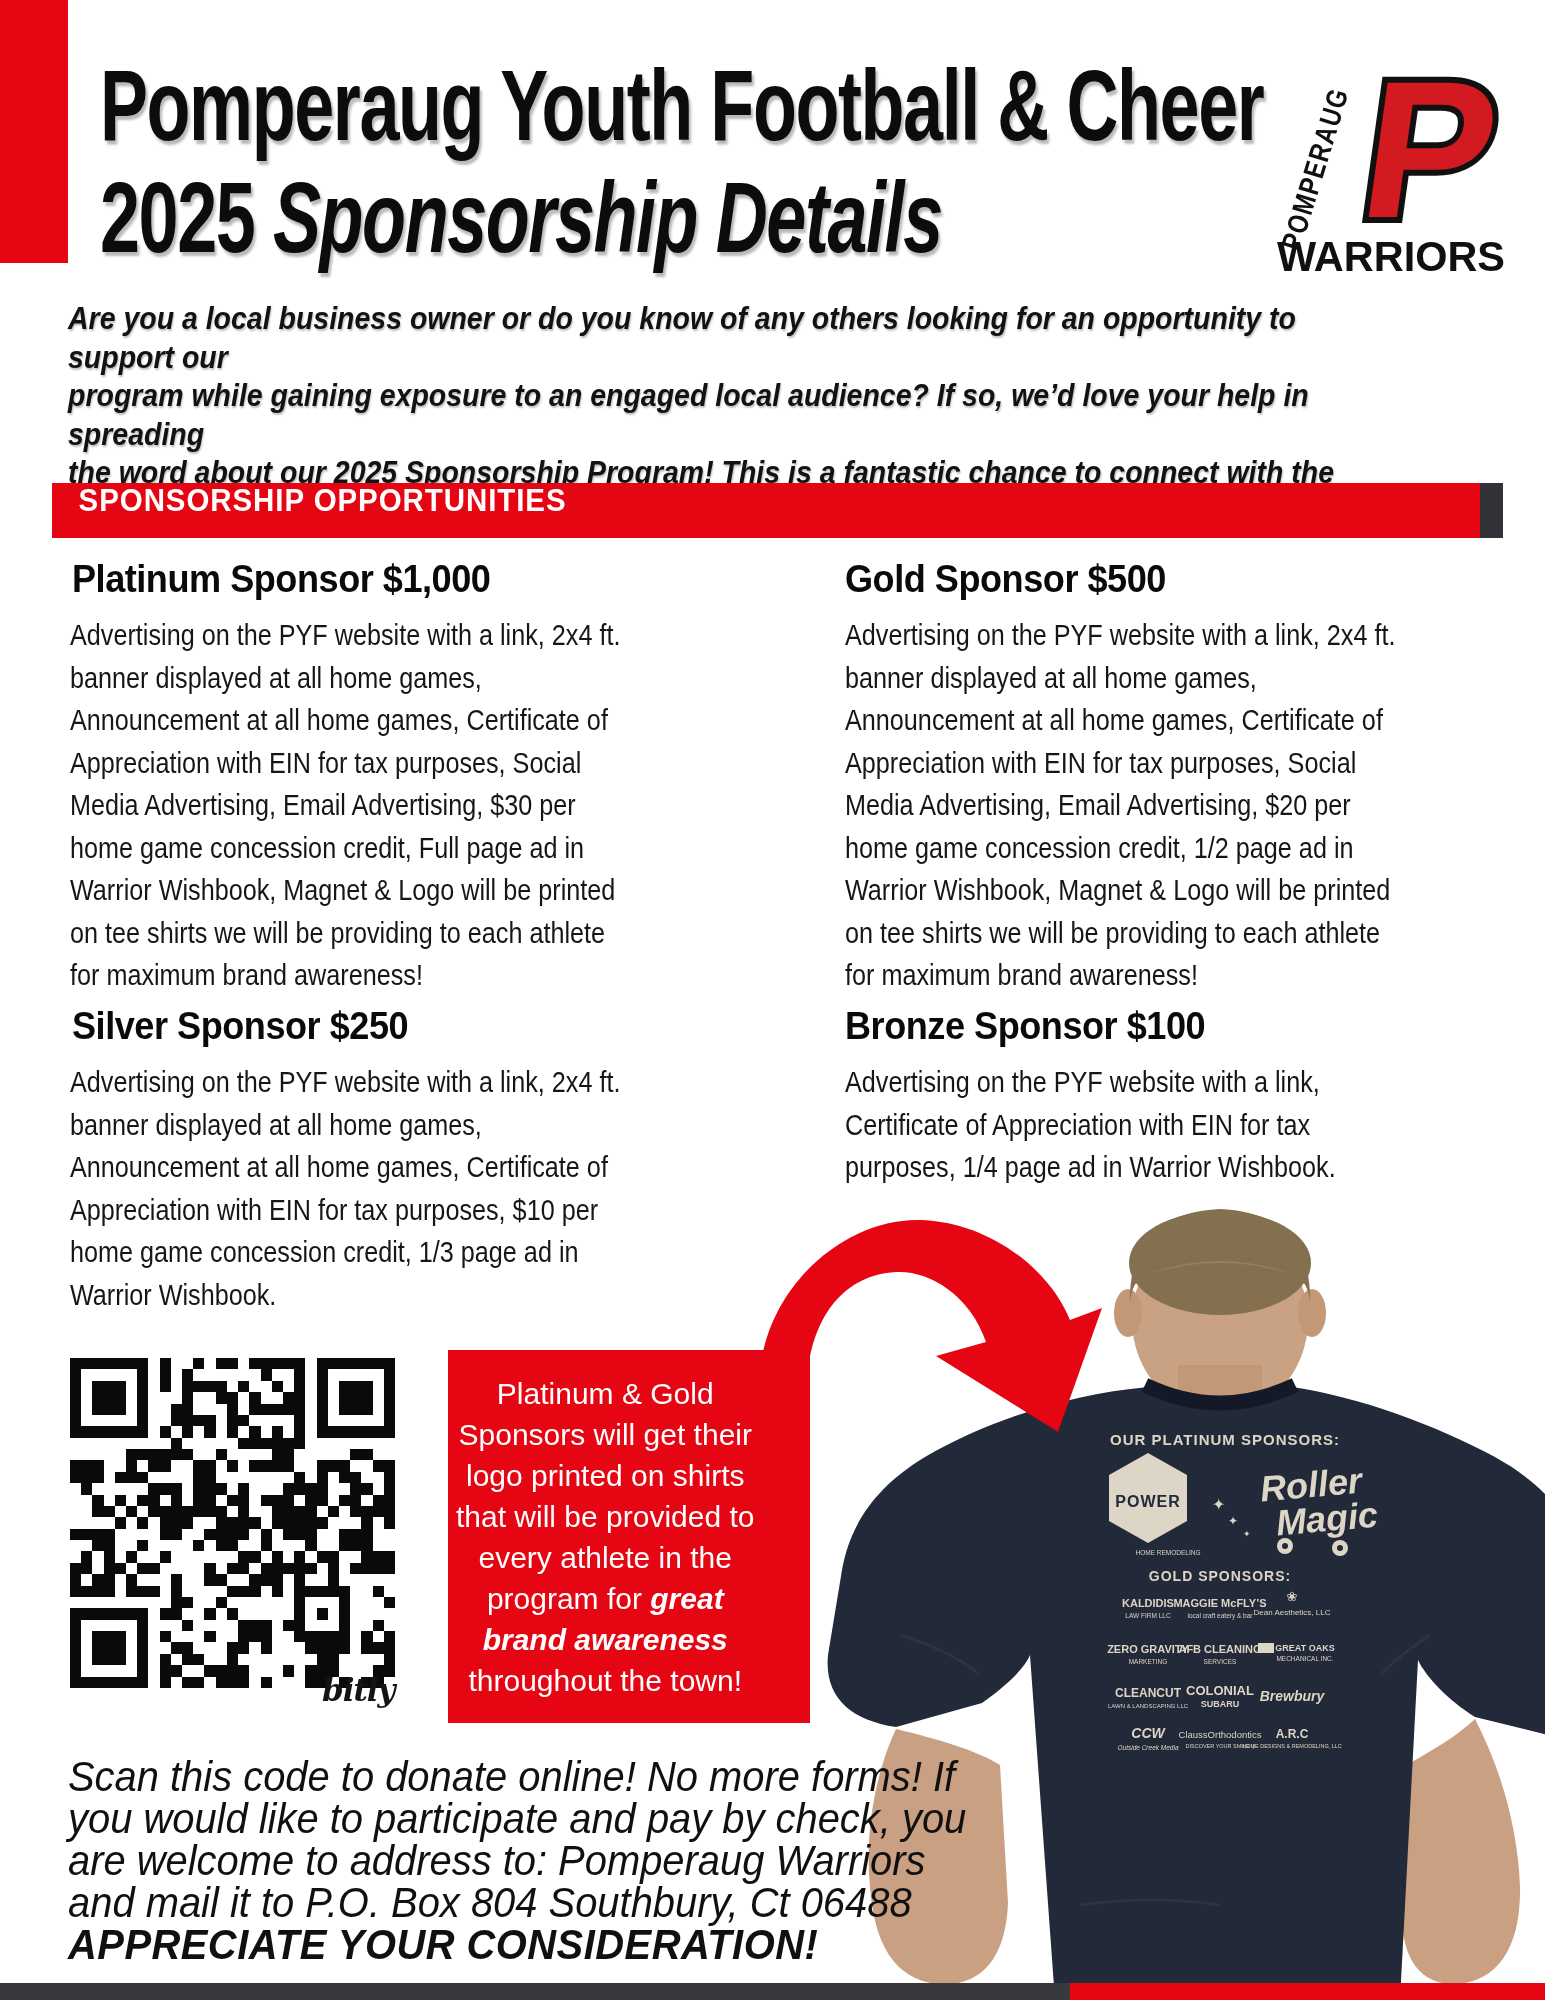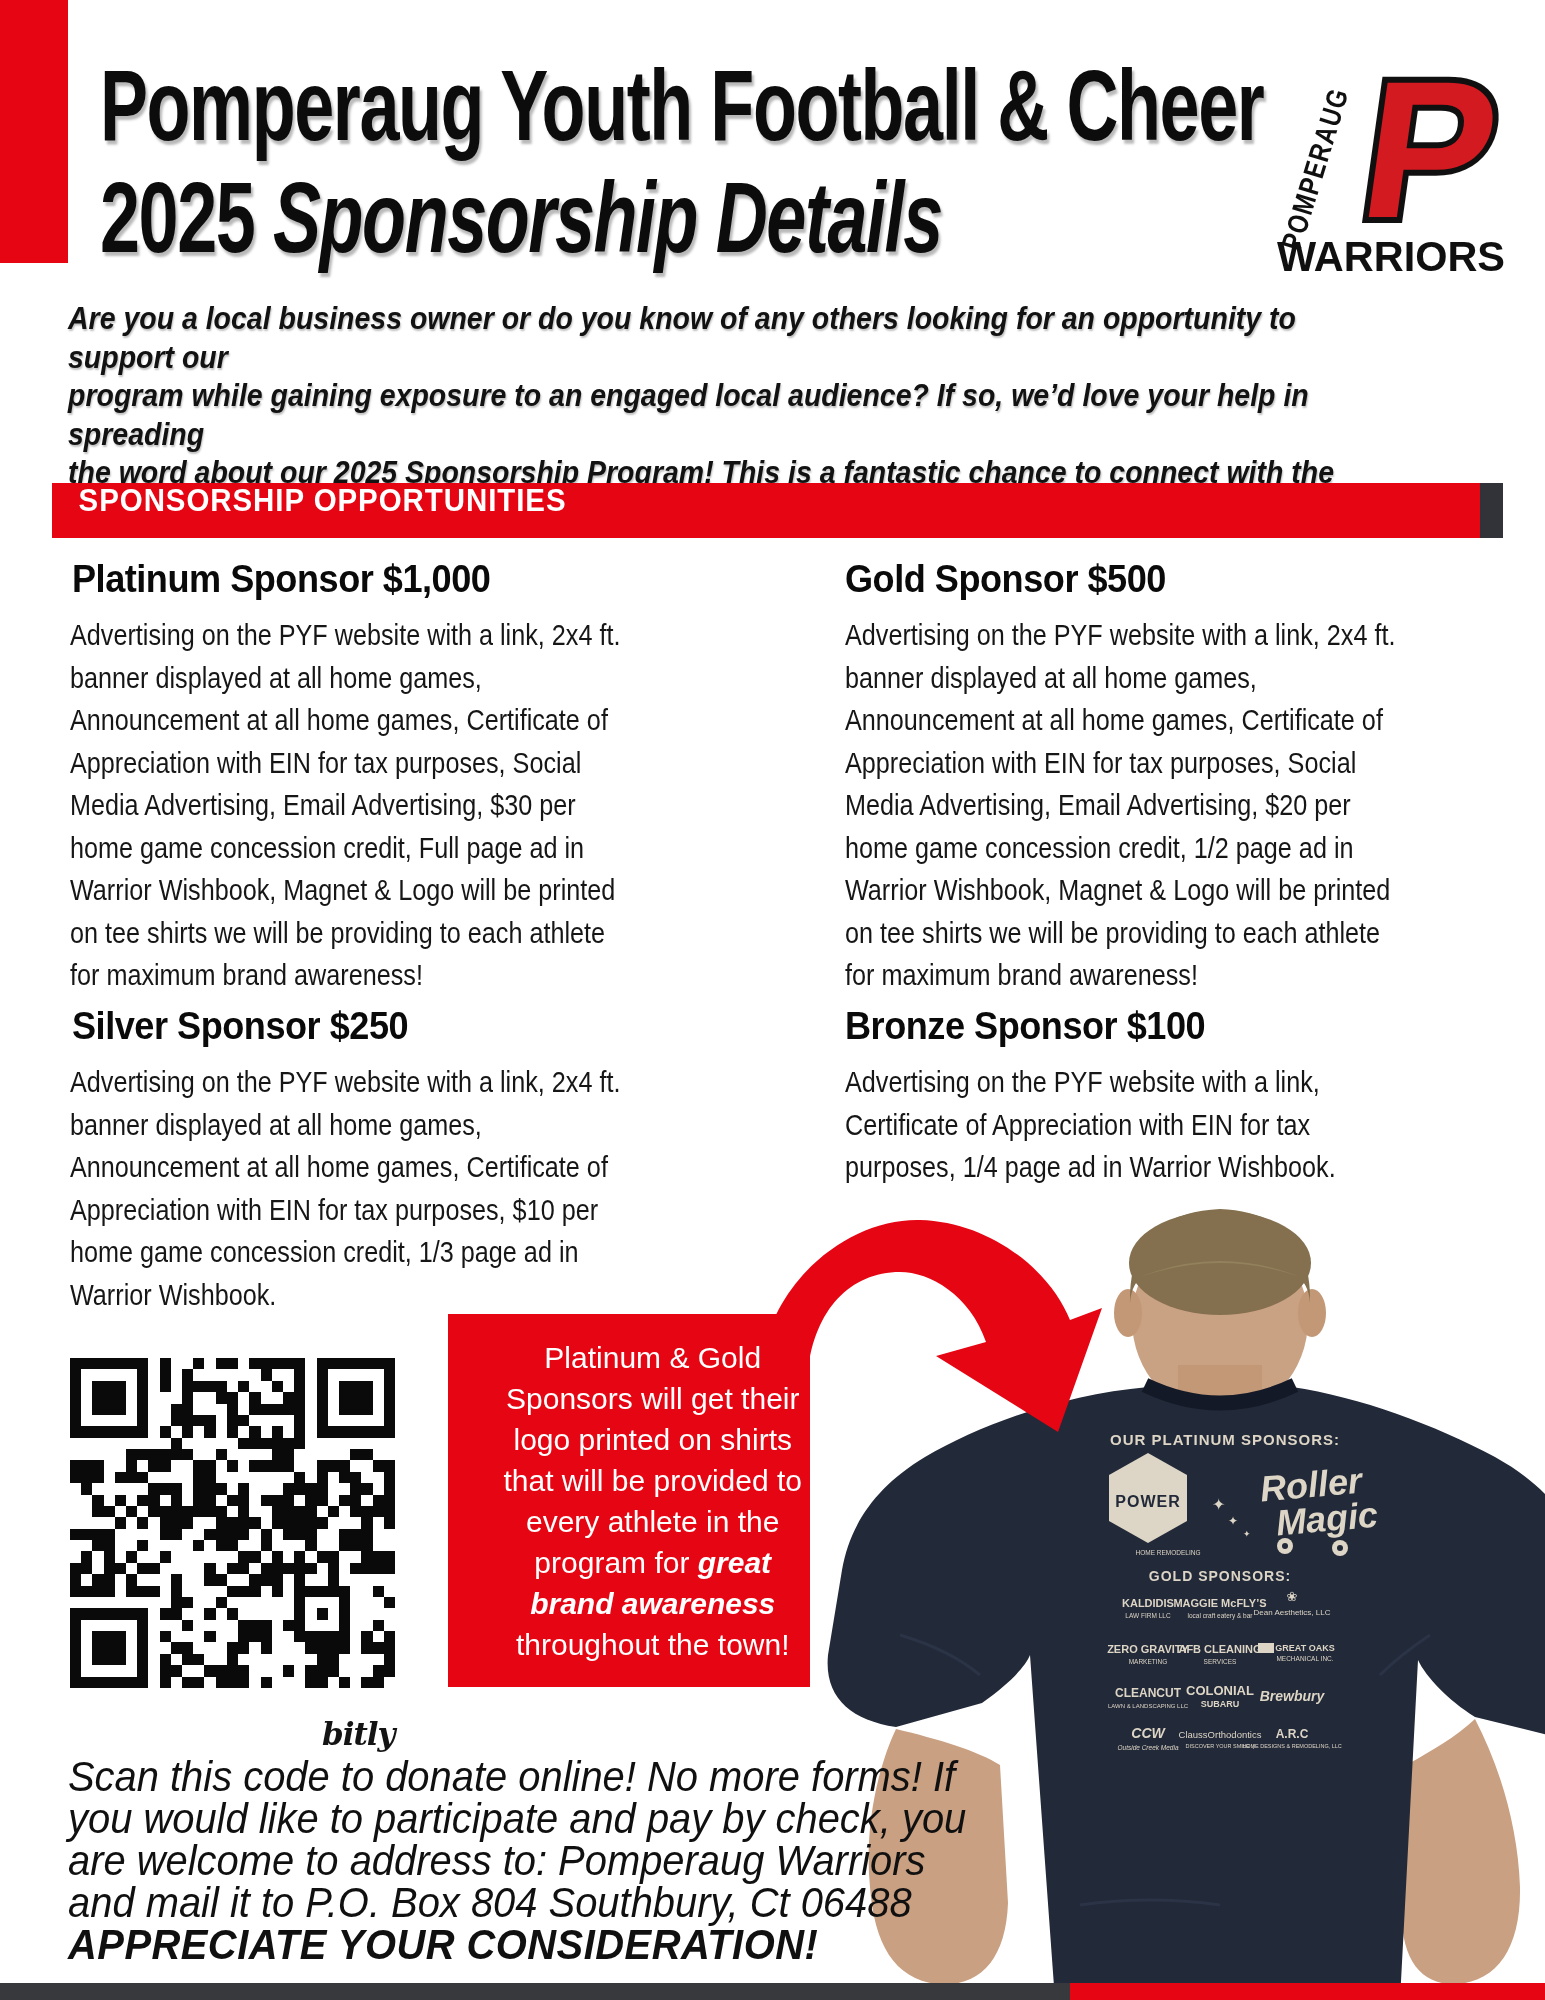--- a/index.html
+++ b/index.html
@@ -36,25 +36,25 @@
   .sp-b{font-size:30px;line-height:42.5px;color:#161616;transform-origin:0 0;transform:scaleX(0.84);
         white-space:pre-line;width:780px;}
   .h-plat{left:72px;top:558px;}   .b-plat{left:70px;top:614px;}
   .h-gold{left:845px;top:558px;}  .b-gold{left:845px;top:614px;}
   .h-silv{left:72px;top:1005px;}  .b-silv{left:70px;top:1061px;}
   .h-bron{left:845px;top:1005px;} .b-bron{left:845px;top:1061px;}
 
   
   .qr{left:70px;top:1358px;width:325px;height:330px;}
   .bitly{left:322px;top:1672px;font-family:"DejaVu Serif",serif;font-style:italic;font-weight:bold;
-         font-size:31px;color:#141414;letter-spacing:-1px;margin-top:44px;}
-
-  
-  .callout{left:448px;top:1314px;width:362px;height:373px;background:#e60613;color:#ffffff;
-           display:flex;align-items:center;justify-content:flex-end;text-align:center;}
+         font-size:31px;color:#141414;letter-spacing:-1px;}
+
+  
+  .callout{left:448px;top:1350px;width:362px;height:373px;background:#e60613;color:#ffffff;
+           display:flex;align-items:center;justify-content:flex-start;text-align:center;}
   .callout-text{font-size:30px;line-height:41px;white-space:pre-line;padding:0 8px;}
   .callout-text .bi{font-weight:bold;font-style:italic;}
 
   
   .footer-note{left:68px;top:1756px;font-size:42px;line-height:42px;font-style:italic;color:#101010;
                transform-origin:0 0;transform:scaleX(0.95);white-space:pre-line;}
   .footer-note .last{font-weight:bold;letter-spacing:0.5px;}
 
   
   .bar-dark{left:0;top:1983px;width:1070px;height:17px;background:#38393d;}

